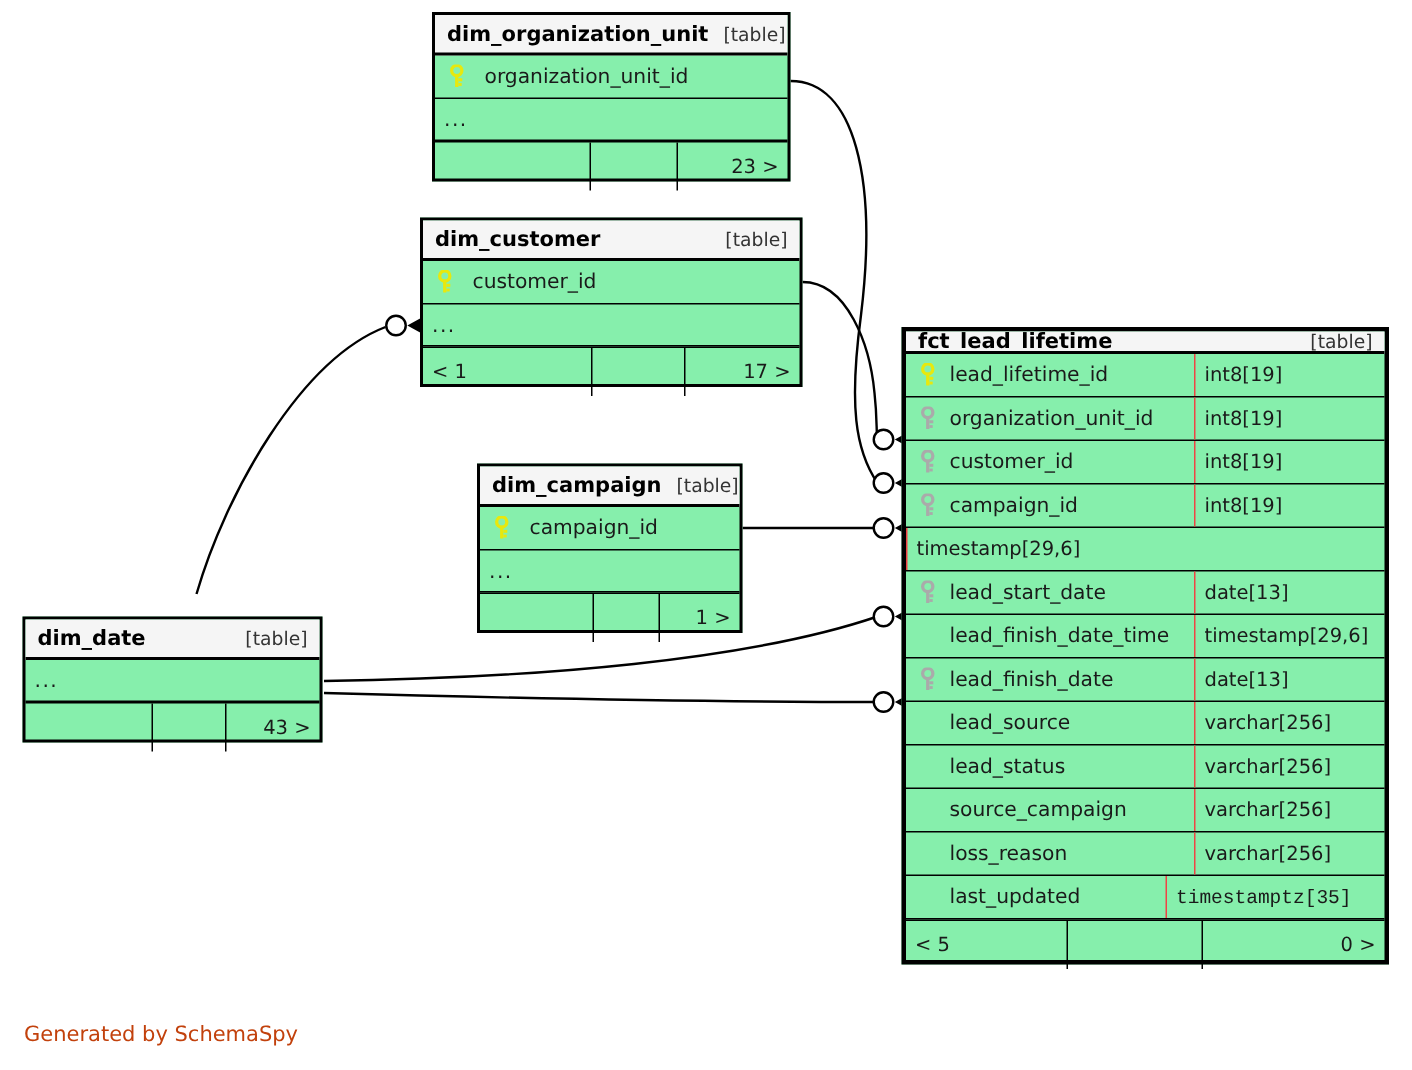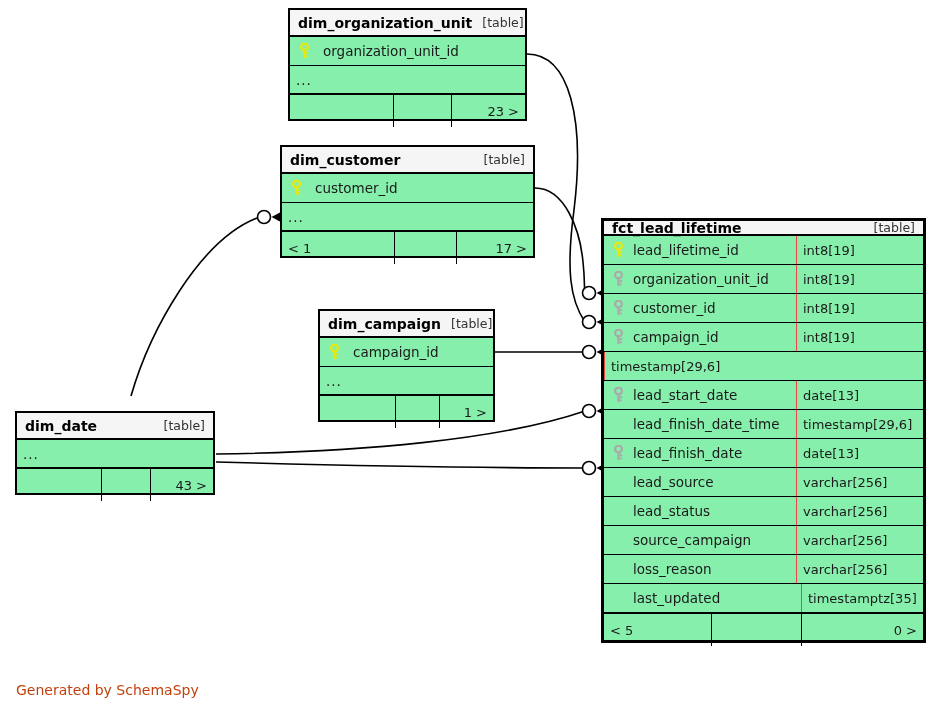--- a/index.html
+++ b/index.html
@@ -459,21 +459,21 @@
       <div class="col-type" style="width:127px;">varchar[256]</div>
     </div>
 
     <div class="row">
       <div class="col-name">
         <span class="key blank">
           <svg width="11" height="16" viewBox="0 0 11 16"></svg>
         </span>
         <span class="name-text">last_updated</span>
       </div>
-      <div class="col-type" style="width:122px;">timestamptz[35]</div>
+      <div class="col-type" style="width:146px;font-family:Liberation Mono, monospace;">timestamptz[35]</div>
     </div>
 
     <div class="tbl-footer">
       <div class="foot-cell foot-left" style="width:108px;">&lt; 5</div>
       <div class="foot-cell" style="width:90px;"></div>
       <div class="foot-cell foot-right" style="flex:1 1 auto;">0 &gt;</div>
     </div>
   </div>
 
   <div class="caption">Generated by SchemaSpy</div>

